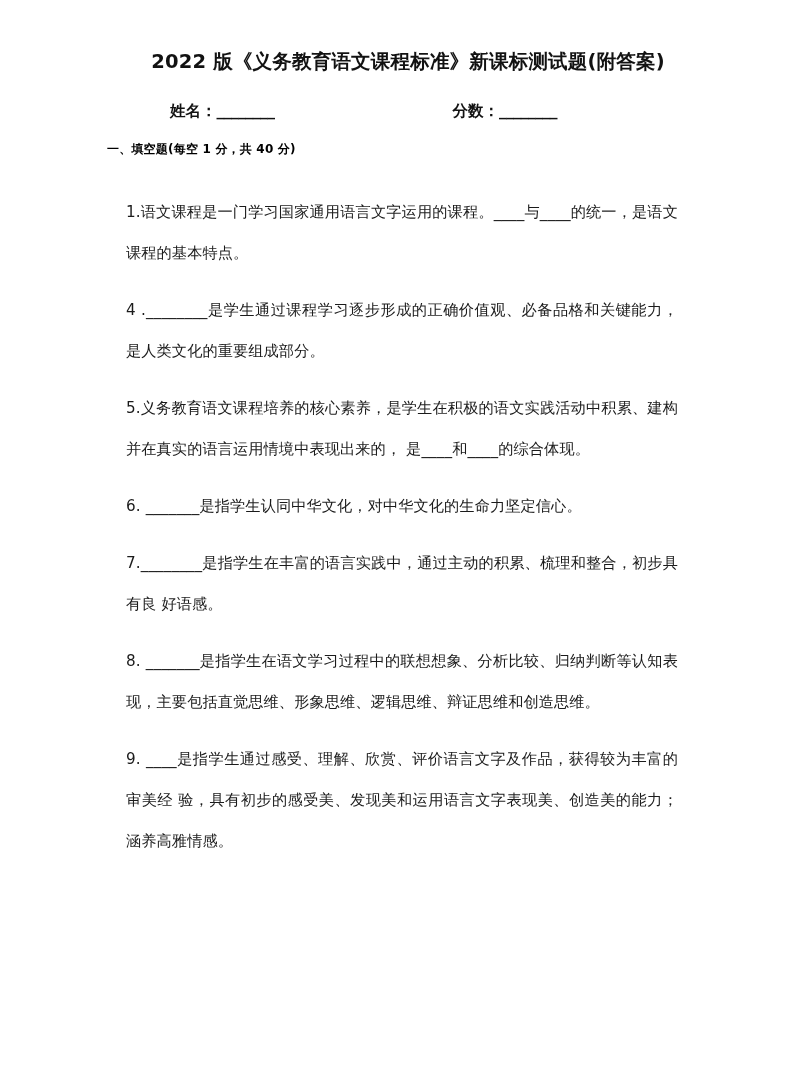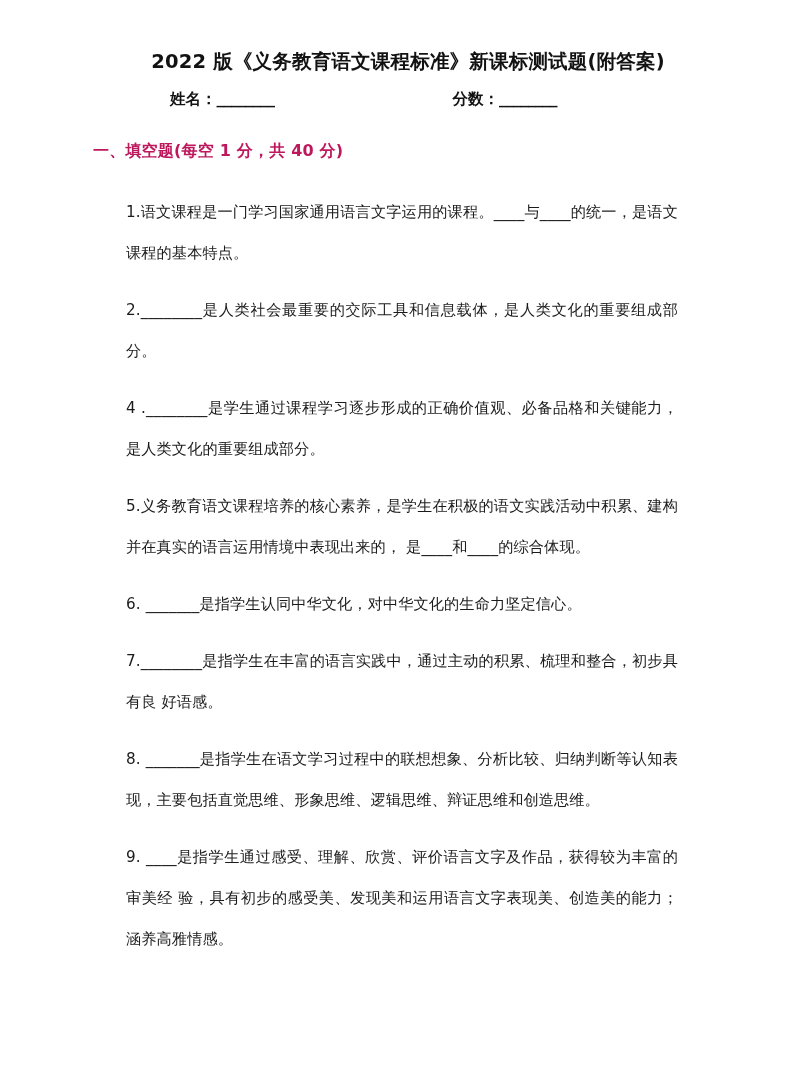--- a/index.html
+++ b/index.html
@@ -32,45 +32,45 @@
     text-align: center;
     font-size: 19.5px;
     font-weight: bold;
     letter-spacing: 0.2px;
     color: #121212;
     line-height: 1.4;
   }
 
   .meta-row {
     position: absolute;
-    top: 88px;
+    top: 100px;
     left: 110px;
     width: 580px;
     font-size: 15.5px;
     font-weight: bold;
     color: #121212;
     line-height: 1.5;
   }
   .meta-field {
     display: inline-block;
     white-space: pre;
   }
   .meta-field.name { margin-left: 60px; }
   .meta-field.score { margin-left: 178px; }
   .meta-blank {
     letter-spacing: -0.5px;
   }
 
   .section-heading {
     position: absolute;
     top: 141px;
-    left: 93px;
-    font-size: 16px;
+    left: 107px;
+    font-size: 12px;
     font-weight: bold;
-    color: #be185d;
+    color: #000000;
     letter-spacing: 0.2px;
   }
 
   .body-block {
     position: absolute;
     top: 176px;
     left: 110px;
     width: 584px;
   }
 
@@ -97,21 +97,20 @@
   <div class="doc-title">2022 版《义务教育语文课程标准》新课标测试题(附答案)</div>
 
   <div class="meta-row">
     <span class="meta-field name"><span>姓名：</span><span class="meta-blank">________</span></span><span class="meta-field score"><span>分数：</span><span class="meta-blank">________</span></span>
   </div>
 
   <div class="section-heading">一、填空题(每空 1 分，共 40 分)</div>
 
   <div class="body-block">
     <p class="q"><span class="qnum">1.</span><span>语文课程是一门学习国家通用语言文字运用的课程。____与____的统一，是语文课程的基本特点。</span></p>
-    <p class="q"><span class="qnum">2.</span><span>________是人类社会最重要的交际工具和信息载体，是人类文化的重要组成部分。</span></p>
     <p class="q"><span class="qnum">4 .</span><span>________是学生通过课程学习逐步形成的正确价值观、必备品格和关键能力，是人类文化的重要组成部分。</span></p>
     <p class="q"><span class="qnum">5.</span><span>义务教育语文课程培养的核心素养，是学生在积极的语文实践活动中积累、建构并在真实的语言运用情境中表现出来的， 是____和____的综合体现。</span></p>
     <p class="q"><span class="qnum">6. </span><span>_______是指学生认同中华文化，对中华文化的生命力坚定信心。</span></p>
     <p class="q"><span class="qnum">7.</span><span>________是指学生在丰富的语言实践中，通过主动的积累、梳理和整合，初步具有良 好语感。</span></p>
     <p class="q"><span class="qnum">8. </span><span>_______是指学生在语文学习过程中的联想想象、分析比较、归纳判断等认知表现，主要包括直觉思维、形象思维、逻辑思维、辩证思维和创造思维。</span></p>
     <p class="q"><span class="qnum">9. </span><span>____是指学生通过感受、理解、欣赏、评价语言文字及作品，获得较为丰富的审美经 验，具有初步的感受美、发现美和运用语言文字表现美、创造美的能力；涵养高雅情感。</span></p>
   </div>
 
 </div>
 

